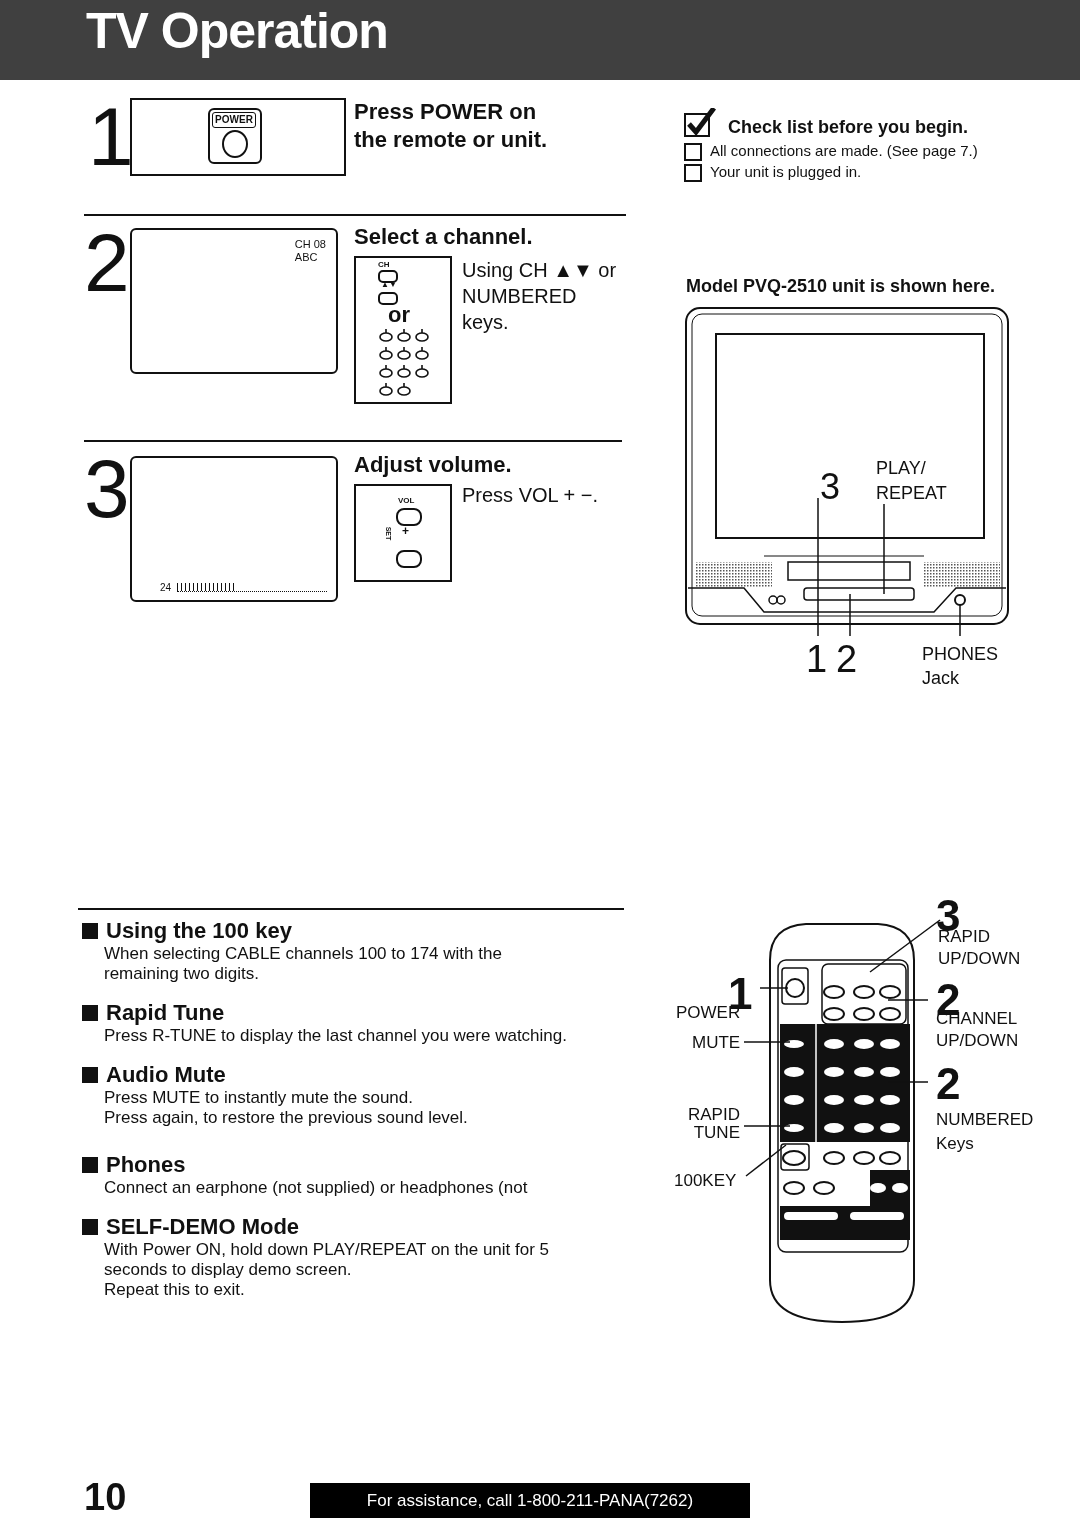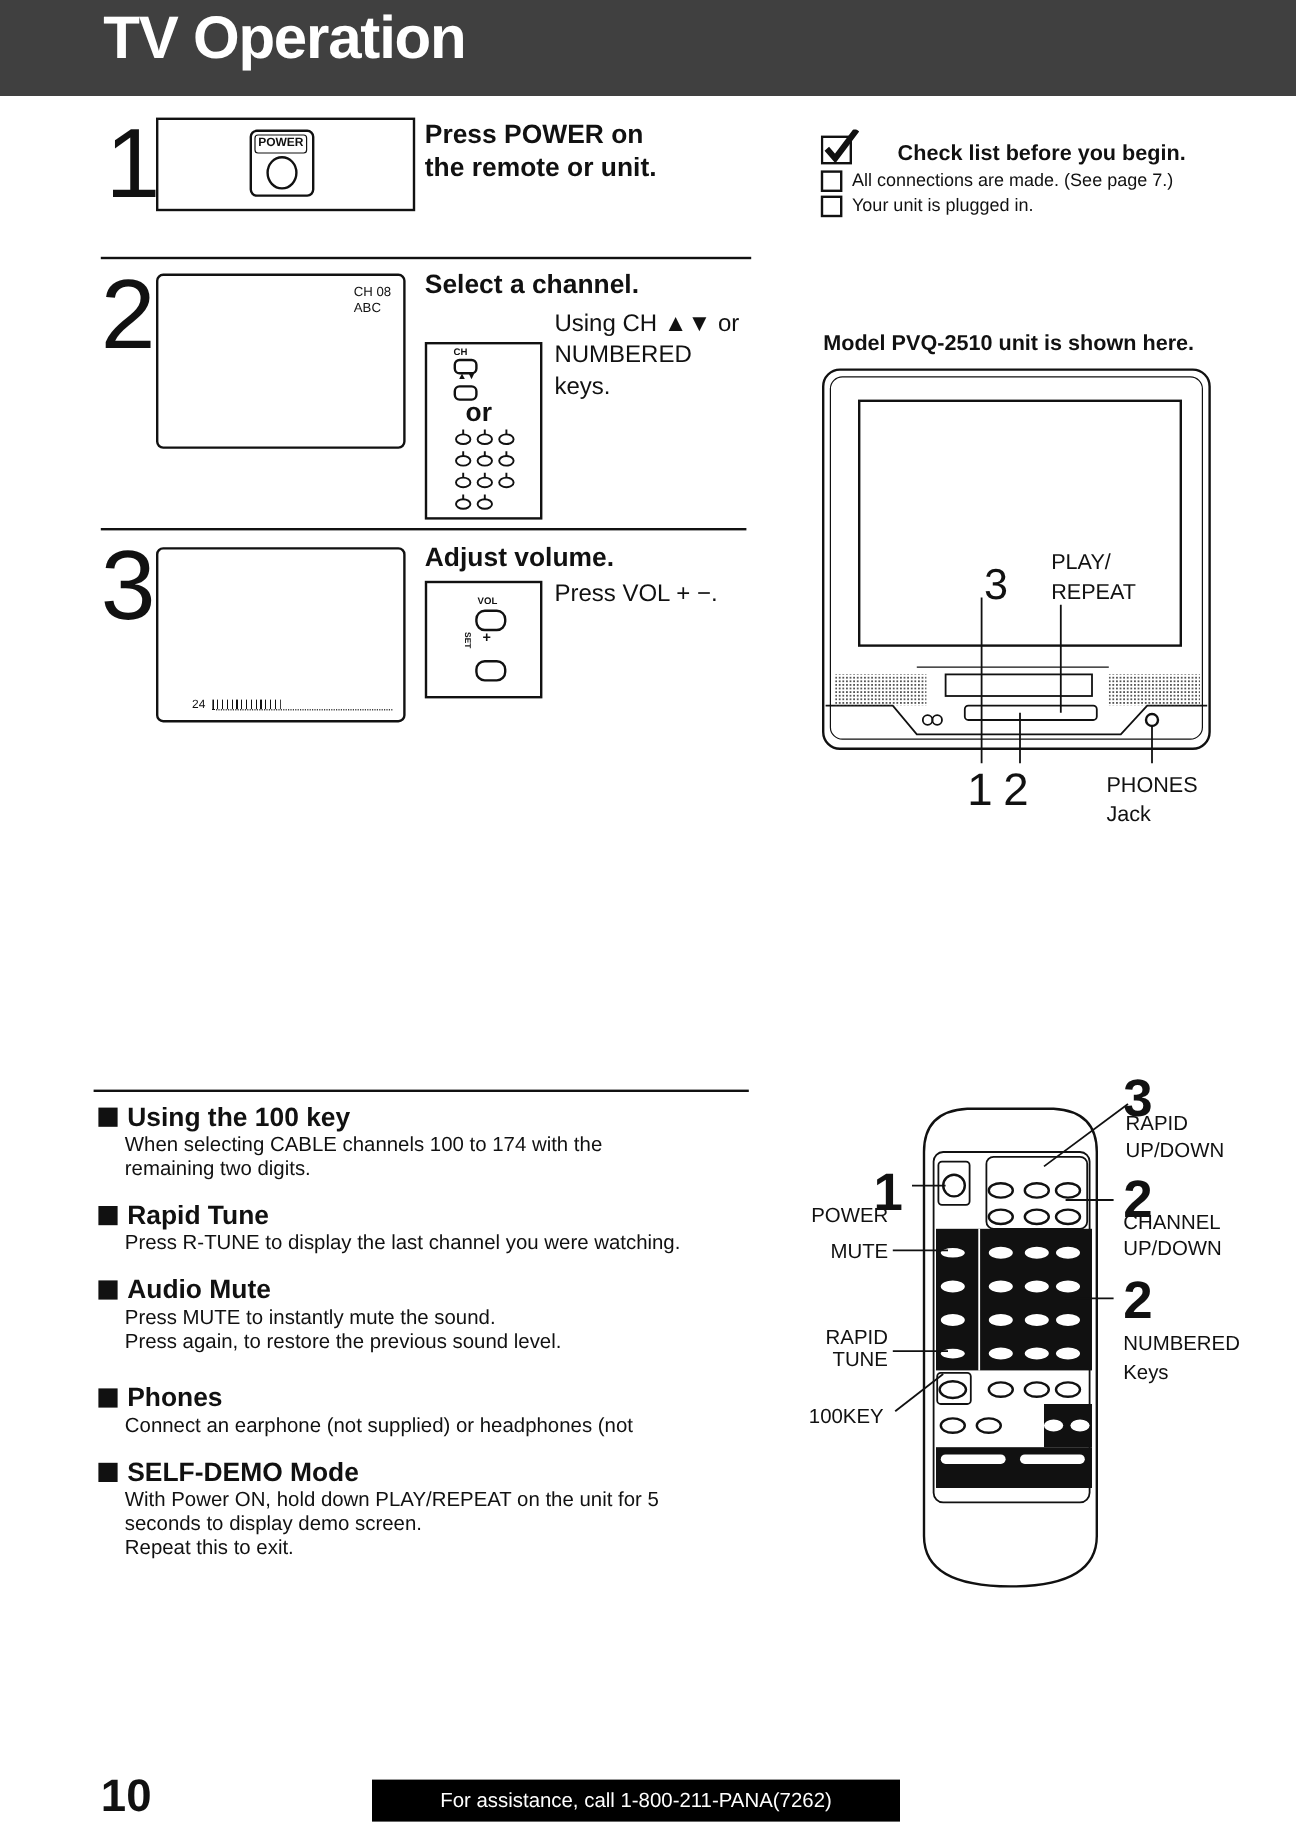--- a/index.html
+++ b/index.html
@@ -35,41 +35,41 @@
     <div class="abs" style="left:2px;top:2px;width:42px;height:14px;border:1px solid #111;border-radius:3px;font-size:10px;font-weight:bold;text-align:center;line-height:14px;">POWER</div>
     <div class="abs" style="left:12px;top:20px;width:22px;height:24px;border:2px solid #111;border-radius:50%;"></div>
   </div>
 </div>
 <div class="abs bold-title" style="left:354px;top:98px;line-height:28px;">
   <div>Press POWER on</div>
   <div>the remote or unit.</div>
 </div>
 
 <div class="abs" style="left:684px;top:108px;">
-  <div style="display:flex;align-items:flex-end;gap:20px;">
+  <div style="display:flex;align-items:flex-end;">
     <svg width="42" height="30" viewBox="0 0 42 30">
       <rect x="1" y="6" width="24" height="22" fill="none" stroke="#111" stroke-width="2"></rect>
       <path d="M5 16 L12 24 L30 0" fill="none" stroke="#111" stroke-width="5"></path>
     </svg>
     <span style="font-weight:bold;font-size:18px;margin-left:2px;">Check list before you begin.</span>
   </div>
   <div class="text-sm" style="margin-top:2px;"><span class="checkbox"></span><span>All connections are made. (See page 7.)</span></div>
   <div class="text-sm"><span class="checkbox"></span><span>Your unit is plugged in.</span></div>
 </div>
 
 <div class="abs hrule" style="left:84px;top:214px;width:542px;"></div>
 <div class="abs step-num" style="left:84px;top:222px;">2</div>
 <div class="abs screen" style="left:130px;top:228px;width:204px;height:142px;">
   <div class="abs" style="right:10px;top:8px;font-size:11px;line-height:13px;">
     <div>CH 08</div>
     <div>ABC</div>
   </div>
 </div>
 <div class="abs bold-title" style="left:354px;top:224px;">Select a channel.</div>
-<div class="abs" style="left:354px;top:256px;width:94px;height:144px;border:2px solid #111;margin-top:29px;">
+<div class="abs" style="left:354px;top:256px;width:94px;height:144px;border:2px solid #111;">
   <div class="abs" style="left:22px;top:2px;font-size:8px;font-weight:bold;">CH</div>
   <div class="abs" style="left:22px;top:12px;width:16px;height:9px;border:2px solid #111;border-radius:5px;"></div>
   <div class="abs" style="left:25px;top:22px;font-size:8px;">▲▼</div>
   <div class="abs" style="left:22px;top:34px;width:16px;height:9px;border:2px solid #111;border-radius:5px;"></div>
   <div class="abs" style="left:32px;top:44px;font-size:22px;font-weight:bold;">or</div>
   <svg class="abs" style="left:22px;top:70px;" width="60" height="72" viewBox="0 0 60 72">
     <g fill="none" stroke="#111" stroke-width="1.6">
       <ellipse cx="8" cy="9" rx="6" ry="4"></ellipse>
         <ellipse cx="26" cy="9" rx="6" ry="4"></ellipse>
         <ellipse cx="44" cy="9" rx="6" ry="4"></ellipse>

